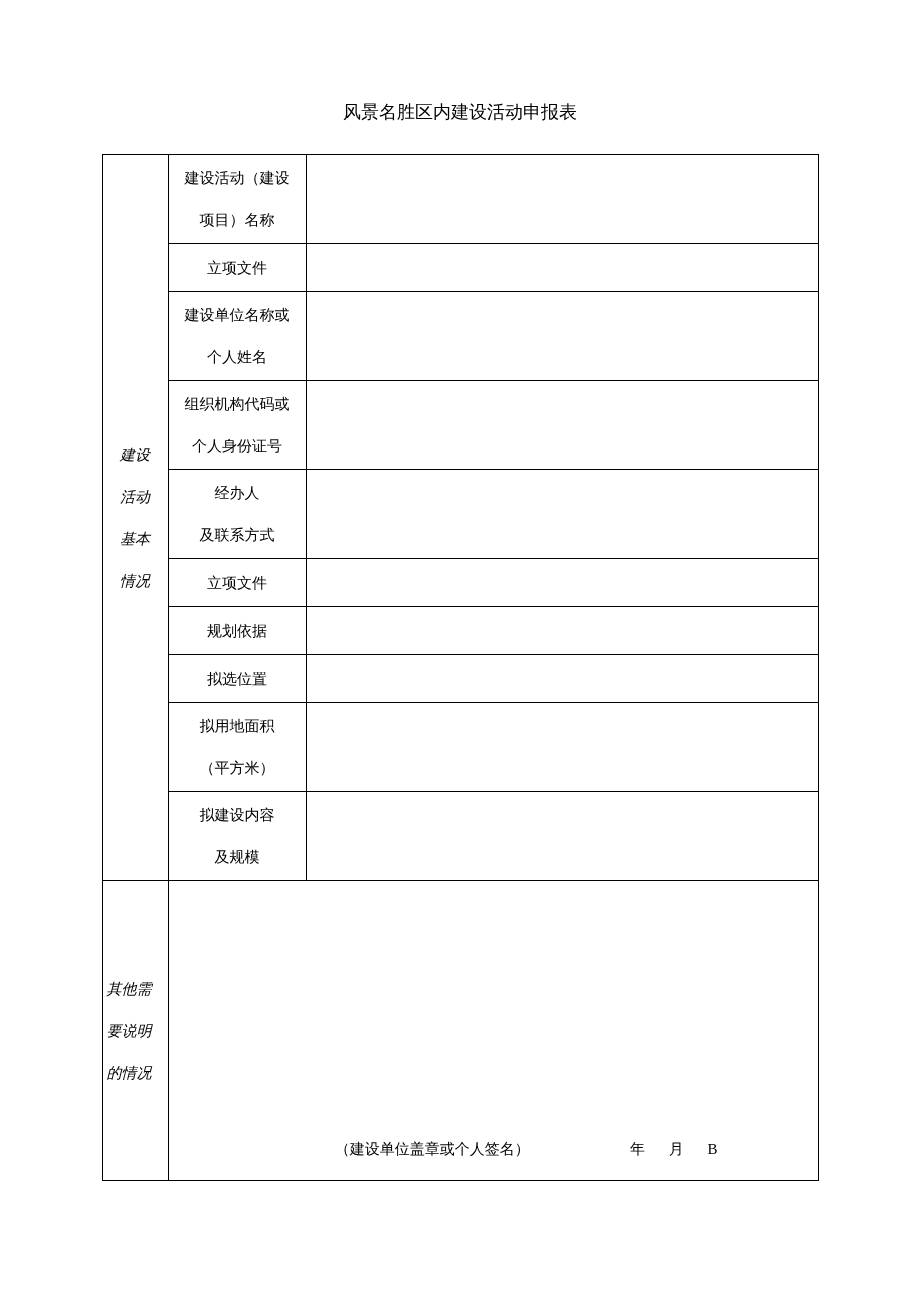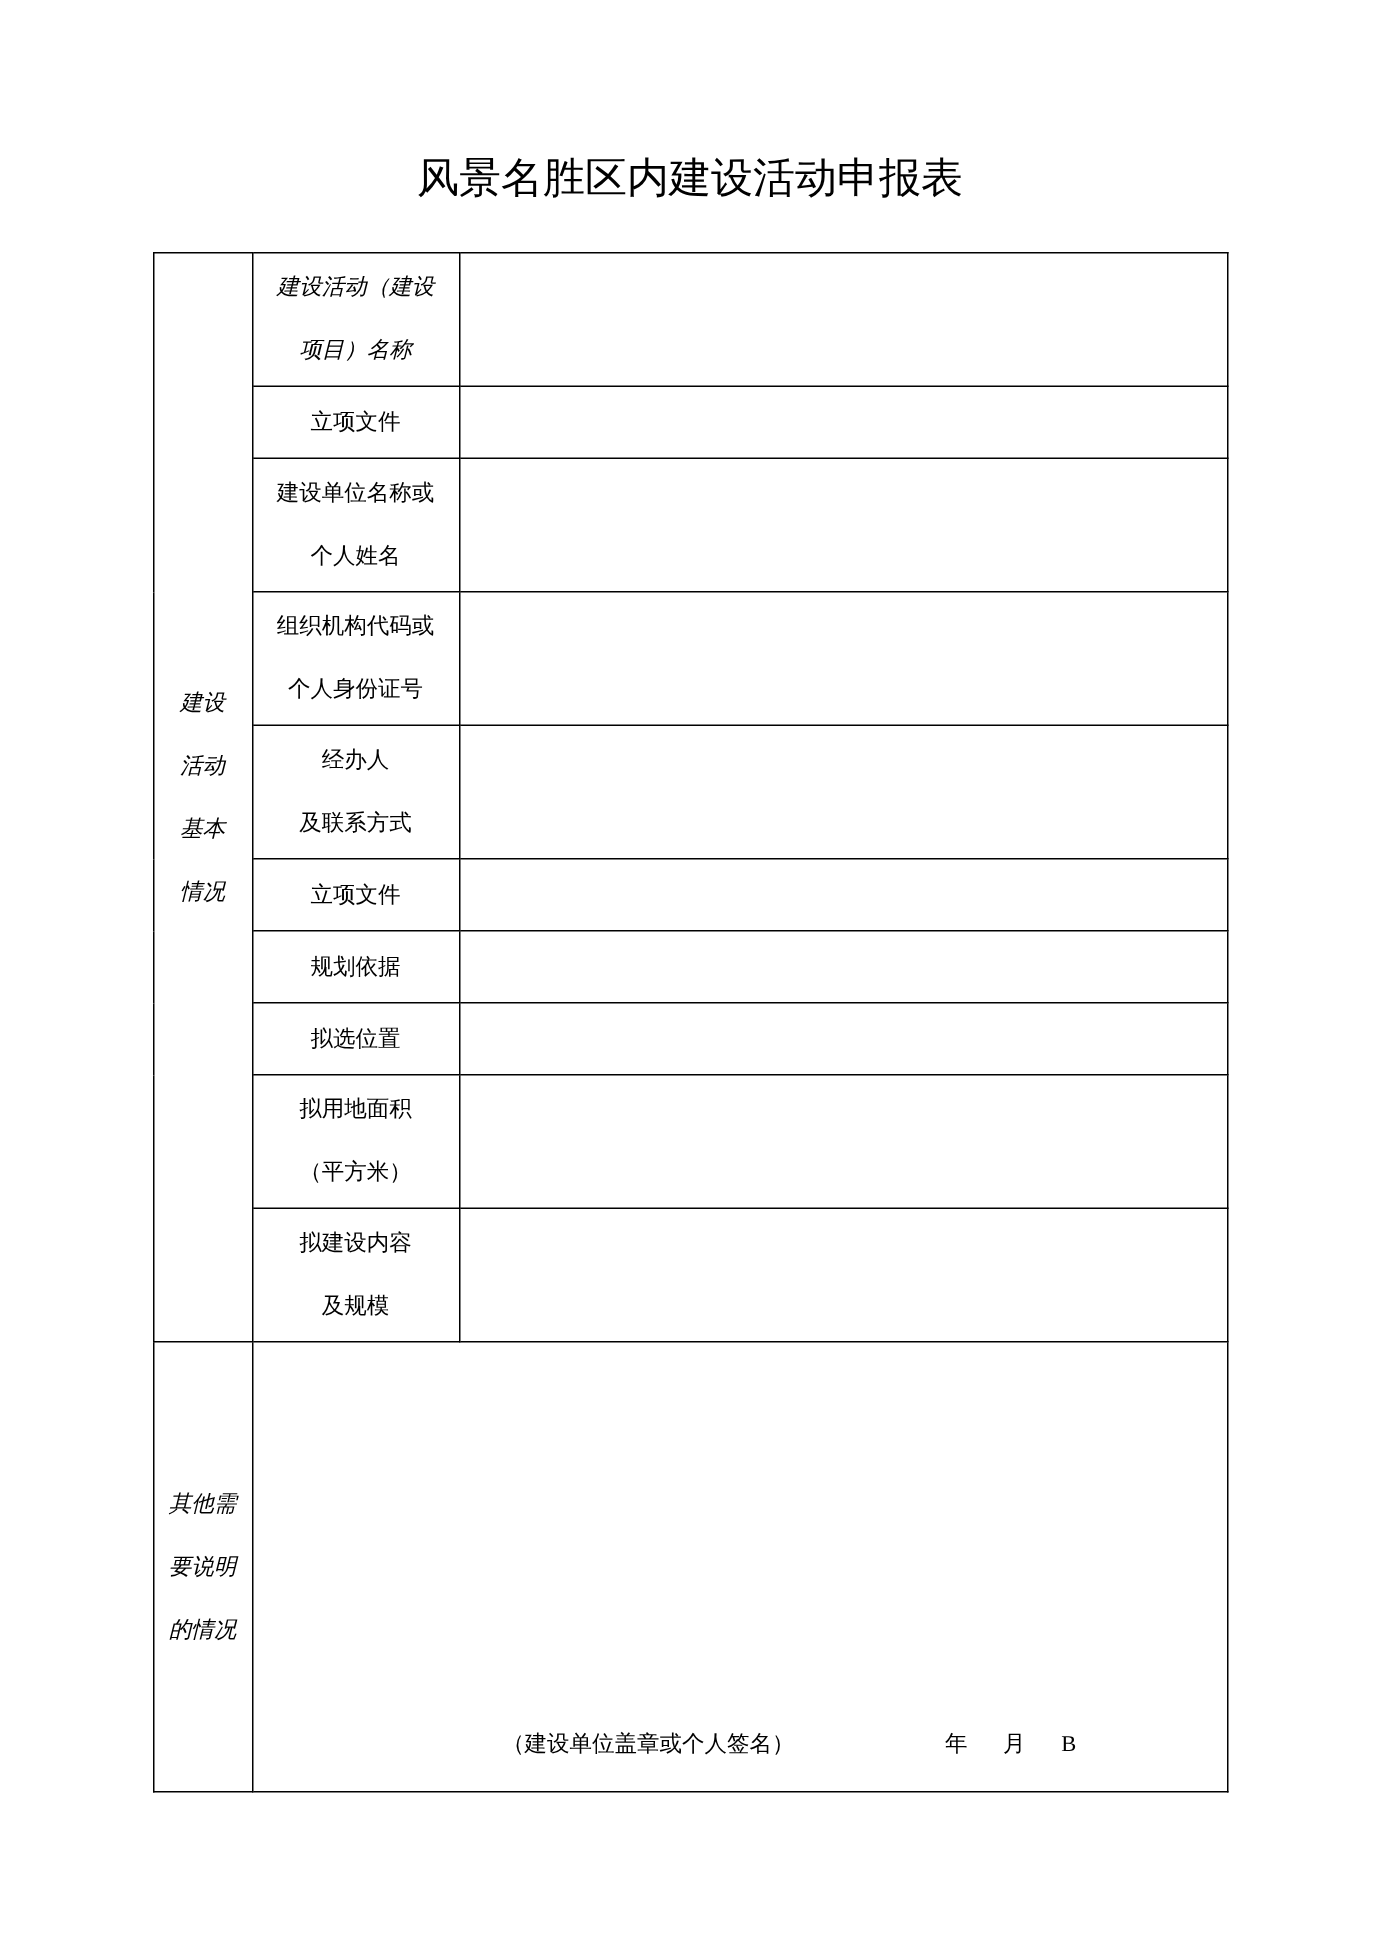--- a/index.html
+++ b/index.html
@@ -9,21 +9,21 @@
     }
     body {
       background: #ffffff;
       font-family: "SimSun", "宋体", serif;
       width: 920px;
       height: 1301px;
       position: relative;
     }
     .page-title {
       text-align: center;
-      font-size: 28px;
+      font-size: 18px;
       font-weight: normal;
       padding-top: 100px;
       padding-bottom: 30px;
       font-family: "SimHei", "黑体", sans-serif;
     }
     .form-table {
       border-collapse: collapse;
       margin: 0 auto;
       width: 717px;
       table-layout: fixed;
@@ -105,21 +105,21 @@
   </colgroup>
   <tbody>
     <tr>
       <td rowspan="10" class="vertical-label">
         <div style="white-space: pre-line;">建设
 活动
 基本
 情况</div>
       </td>
       <td class="tall-2line multi-line">
-          <div style="white-space: pre-line; font-style: italic;">建设活动（建设
+          <div style="white-space: pre-line;">建设活动（建设
 项目）名称</div>
         </td>
       <td></td>
     </tr>
     <tr>
       <td class="tall-1line">立项文件</td>
       <td></td>
     </tr>
     <tr>
       <td class="tall-2line multi-line">
@@ -162,21 +162,21 @@
       <td></td>
     </tr>
     <tr>
       <td class="tall-2line multi-line">
           <div style="white-space: pre-line;">拟建设内容
 及规模</div>
         </td>
       <td></td>
     </tr>
     <tr>
-      <td class="left-align vertical-label" style="height:300px; vertical-align:middle; text-align:center;">
+      <td class="left-align vertical-label" style="height:300px; vertical-align:middle; text-align:left;">
         <div style="white-space: pre-line;">其他需
 要说明
 的情况</div>
       </td>
       <td colspan="2" class="footer-cell">
         <div class="footer-content">
           <span class="footer-seal">（建设单位盖章或个人签名）</span>
           <span class="footer-date">
             <span>年</span>
             <span>月</span>

